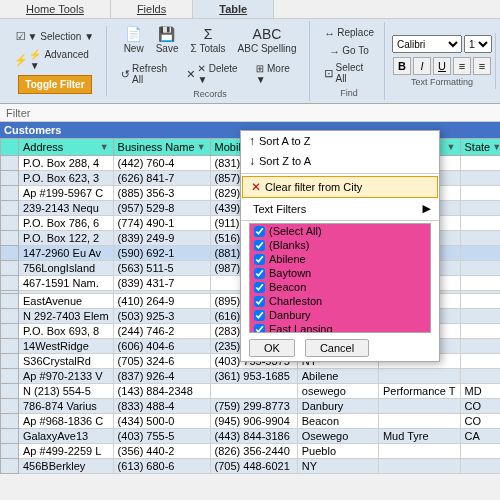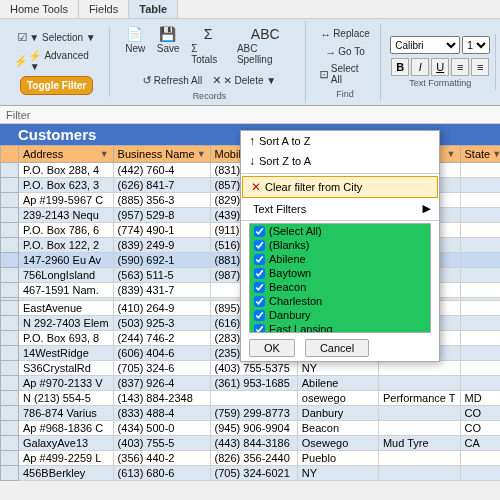--- a/index.html
+++ b/index.html
@@ -1,57 +1,57 @@
 <!DOCTYPE html>
 <html><head>
   <meta charset="utf-8">
   <style>
     * { margin: 0; padding: 0; box-sizing: border-box; }
     body { font-family: 'Segoe UI', Tahoma, Geneva, Verdana, sans-serif; font-size: 11px; background: #f0f0f0; width: 500px; height: 500px; overflow: hidden; }
 
     
     .ribbon { background: #dce6f1; border-bottom: 1px solid #aaa; }
     .ribbon-tabs { display: flex; background: #f0f0f0; border-bottom: 1px solid #ccc; }
-    .ribbon-tab { padding: 3px 10px; font-size: 11px; cursor: pointer; border-right: 1px solid #ccc; color: #333; }
+    .ribbon-tab { padding: 3px 26px; font-size: 11px; cursor: pointer; border-right: 1px solid #ccc; color: #333; text-decoration: underline; }
     .ribbon-tab.active { background: #dce6f1; color: #333; font-weight: bold; }
     .ribbon-content { display: flex; align-items: center; padding: 2px 4px; gap: 4px; background: #dce6f1; min-height: 56px; }
     .ribbon-group { display: flex; flex-direction: column; align-items: center; padding: 2px 6px; border-right: 1px solid #b8c8db; min-height: 50px; justify-content: center; gap: 2px; }
     .ribbon-group-label { font-size: 9px; color: #555; margin-top: auto; }
     .ribbon-btn { display: flex; flex-direction: column; align-items: center; padding: 2px 4px; cursor: pointer; border: 1px solid transparent; border-radius: 2px; font-size: 10px; color: #333; min-width: 30px; }
     .ribbon-btn .icon { font-size: 14px; margin-bottom: 1px; }
     .ribbon-btn-small { display: flex; align-items: center; gap: 2px; padding: 1px 3px; cursor: pointer; border: 1px solid transparent; border-radius: 2px; font-size: 10px; color: #333; }
     .ribbon-btn-small .icon { font-size: 11px; }
-    .toggle-btn { background: #e6a020; color: white; padding: 3px 6px; border-radius: 6px; cursor: pointer; font-size: 10px; font-weight: bold; border: 1px solid #c07000; }
+    .toggle-btn { background: #e6a020; color: white; padding: 3px 6px; border-radius: 0; cursor: pointer; font-size: 10px; font-weight: bold; border: 1px solid #c07000; }
 
     
     .filter-bar { background: #f8f8f8; border-bottom: 1px solid #ccc; padding: 2px 6px; font-size: 11px; color: #666; height: 18px; display: flex; align-items: center; }
 
     
     .table-container { overflow: auto; width: 500px; height: calc(500px - 130px); position: relative; }
     table { border-collapse: collapse; font-size: 11px; width: 100%; }
-    th { background: #fdba74; border: 1px solid #b0b0b0; padding: 2px 4px; white-space: nowrap; font-weight: normal; font-size: 11px; cursor: pointer; user-select: none; position: relative; }
+    th { background: #5eead4; border: 1px solid #b0b0b0; padding: 2px 4px; white-space: nowrap; font-weight: normal; font-size: 11px; cursor: pointer; user-select: none; position: relative; }
     th .th-content { display: flex; align-items: center; justify-content: space-between; gap: 2px; }
     th .filter-icon { font-size: 9px; color: #555; }
     th .filter-active { color: #1f4e79; font-size: 10px; }
     td { border: 1px solid #d0d0d0; padding: 1px 4px; white-space: nowrap; overflow: hidden; max-width: 100px; }
     tr:nth-child(even) { background: #dce6f1; }
     tr:nth-child(odd) { background: #ffffff; }
     tr.selected td { background: #c5d9f1 !important; }
     .row-num { background: #dce6f1 !important; border: 1px solid #b0b0b0; text-align: center; min-width: 18px; font-size: 10px; color: #333; }
-    .customers-header { background: #4472c4; color: white; font-weight: bold; padding: 2px 18px; font-size: 15px; }
+    .customers-header { background: #4472c4; color: white; font-weight: bold; padding: 2px 4px; font-size: 11px; }
 
     
     .dropdown-overlay { position: absolute; top: 0; left: 0; width: 100%; height: 100%; z-index: 100; pointer-events: none; }
     .dropdown-menu { position: absolute; top: 130px; left: 240px; background: white; border: 1px solid #aaa; box-shadow: 2px 2px 8px rgba(0,0,0,0.3); width: 200px; z-index: 200; pointer-events: all; }
     .dropdown-item { padding: 3px 8px; cursor: pointer; font-size: 11px; display: flex; align-items: center; gap: 4px; }
     .dropdown-item.highlighted { background: #fff2cc; border: 1px solid #e0a000; margin: 1px; }
     .dropdown-divider { height: 1px; background: #ccc; margin: 2px 0; }
 
     
-    .checkbox-list { border: 1px solid #aaa; margin: 2px 8px; background: #22c55e; max-height: 110px; overflow-y: auto; }
+    .checkbox-list { border: 1px solid #aaa; margin: 2px 8px; background: #ec4899; max-height: 110px; overflow-y: auto; }
     .checkbox-item { display: flex; align-items: center; gap: 4px; padding: 1px 4px; font-size: 11px; }
     .checkbox-item input[type=checkbox] { margin: 0; width: 11px; height: 11px; }
     .dropdown-buttons { display: flex; justify-content: flex-start; gap: 10px; padding: 4px 8px; }
     .dropdown-btn { padding: 2px 14px; border: 1px solid #aaa; background: #f0f0f0; cursor: pointer; font-size: 11px; border-radius: 2px; }
   </style>
 </head>
 <body>
 
 <div class="ribbon">
   <div class="ribbon-tabs">
@@ -93,20 +93,23 @@
         </div>
       </div>
       <div style="display:flex;gap:2px;margin-top:2px;">
         <div class="ribbon-btn-small">
           <span class="icon">↺</span>
           <span>Refresh All</span>
         </div>
         <div class="ribbon-btn-small">
           <span class="icon">✕</span>
           <span>✕ Delete ▼</span>
+        </div>
+        <div class="ribbon-btn-small">
+          <span>⊞ More ▼</span>
         </div>
       </div>
       <div class="ribbon-group-label">Records</div>
     </div>
 
     <div class="ribbon-group">
       <div class="ribbon-btn-small">
         <span class="icon">↔</span>
         <span>Replace</span>
       </div>
@@ -378,21 +381,21 @@
           <td>(356) 440-2</td>
           <td>(826) 356-2440</td>
           <td>Pueblo</td>
           <td></td>
           <td></td>
         </tr>
         <tr>
           <td class="row-num"></td>
           <td>456BBerkley</td>
           <td>(613) 680-6</td>
-          <td>(705) 324-6021</td>
+          <td>(705) 448-6021</td>
           <td>NY</td>
           <td></td>
           <td></td>
         </tr>
       </tbody>
   </table>
 </div>
 
 <div class="dropdown-overlay">
   <div class="dropdown-menu">

